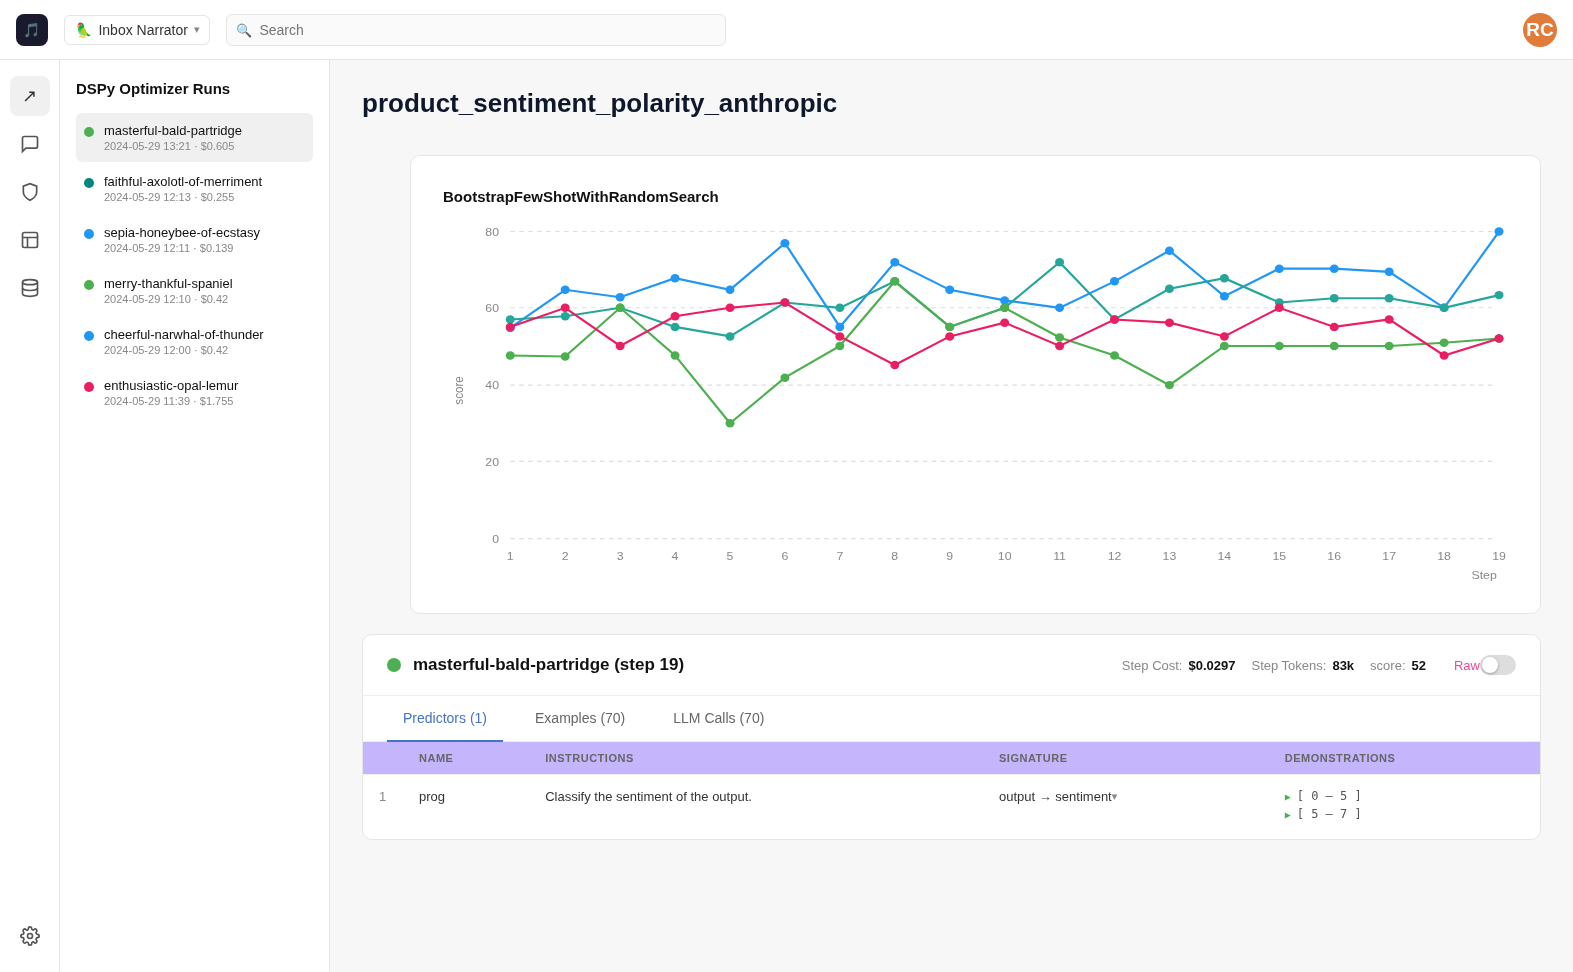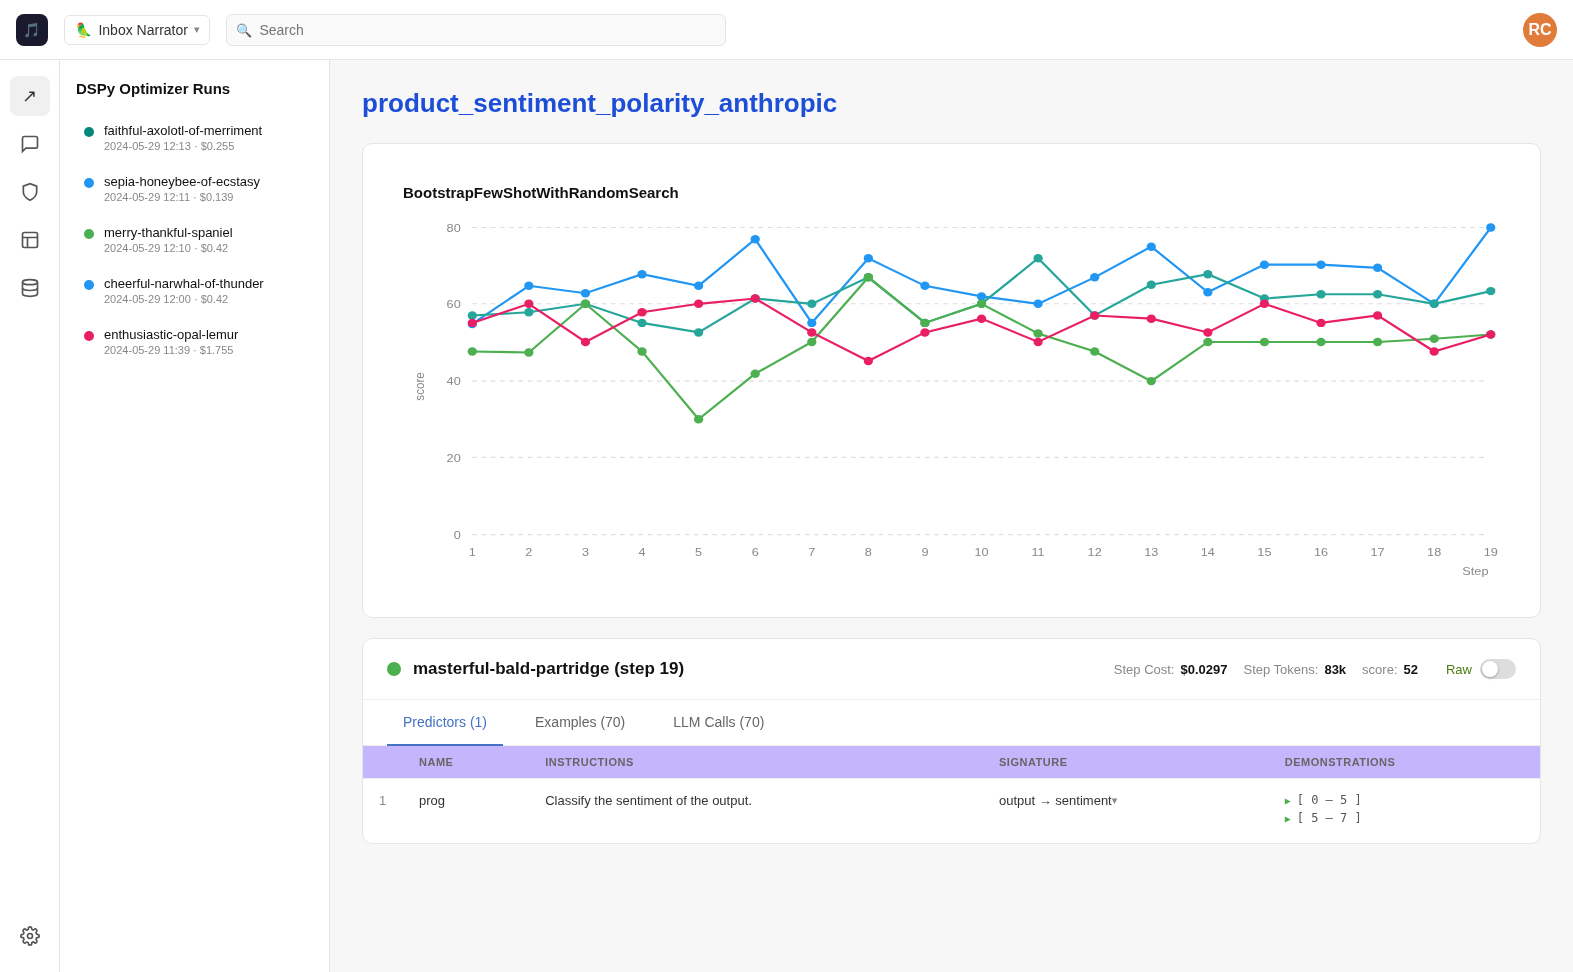--- a/index.html
+++ b/index.html
@@ -48,21 +48,21 @@
     }
     .nav-search .search-icon {
       position: absolute; left: 10px; top: 50%; transform: translateY(-50%);
       color: #999; font-size: 13px;
     }
     .nav-spacer { flex: 1; }
     .nav-avatar {
       width: 34px; height: 34px; border-radius: 50%;
       background: #e07b39; color: #fff;
       display: flex; align-items: center; justify-content: center;
-      font-size: 16px; font-weight: 600; cursor: pointer;
+      font-size: 19px; font-weight: 600; cursor: pointer;
     }
 
     
     .main-layout {
       display: flex;
       flex: 1;
       overflow: hidden;
     }
 
     
@@ -125,31 +125,32 @@
     }
 
     
     .content-area {
       flex: 1;
       overflow-y: auto;
       padding: 28px 32px;
       background: #f7f7f8;
     }
     .page-title {
-      font-size: 26px; font-weight: 700; color: #1d4ed8;
-      margin-bottom: 24px;
+      font-size: 26px; font-weight: 700; color: #0f172a;
+      margin-bottom: 36px;
     }
 
     
     .chart-card {
       background: #fff;
       border-radius: 10px;
       border: 1px solid #e5e5e5;
-      padding: 40px;
+      padding: 32px;
       margin-bottom: 20px;
+      margin-left: 48px;
     }
     .chart-title {
       font-size: 15px; font-weight: 600; color: #111; margin-bottom: 16px;
     }
     .chart-container {
       position: relative;
       height: 360px;
     }
     svg.chart-svg {
       width: 100%; height: 100%;
@@ -175,21 +176,21 @@
     }
     .detail-meta {
       display: flex; align-items: center; gap: 16px; font-size: 13px; color: #555;
     }
     .detail-meta-item {
       display: flex; align-items: flex-start; gap: 6px;
     }
     .detail-meta-label { color: #888; }
     .detail-meta-value { font-weight: 600; color: #111; }
     .raw-toggle {
-      display: flex; align-items: center; gap: 8px; font-size: 13px; color: #4d7c0f;
+      display: flex; align-items: center; gap: 0; font-size: 13px; color: #ec4899;
     }
     .toggle-track {
       width: 36px; height: 20px; border-radius: 10px; background: #ddd;
       position: relative; cursor: pointer;
     }
     .toggle-thumb {
       width: 16px; height: 16px; border-radius: 50%; background: #fff;
       position: absolute; top: 2px; left: 2px;
       box-shadow: 0 1px 3px rgba(0,0,0,0.3);
     }
@@ -291,20 +292,29 @@
       <svg width="20" height="20" viewBox="0 0 24 24" fill="none" stroke="#555" stroke-width="2">
           <circle cx="12" cy="12" r="3"></circle>
           <path d="M19.4 15a1.65 1.65 0 0 0 .33 1.82l.06.06a2 2 0 0 1-2.83 2.83l-.06-.06a1.65 1.65 0 0 0-1.82-.33 1.65 1.65 0 0 0-1 1.51V21a2 2 0 0 1-4 0v-.09A1.65 1.65 0 0 0 9 19.4a1.65 1.65 0 0 0-1.82.33l-.06.06a2 2 0 0 1-2.83-2.83l.06-.06A1.65 1.65 0 0 0 4.68 15a1.65 1.65 0 0 0-1.51-1H3a2 2 0 0 1 0-4h.09A1.65 1.65 0 0 0 4.6 9a1.65 1.65 0 0 0-.33-1.82l-.06-.06a2 2 0 0 1 2.83-2.83l.06.06A1.65 1.65 0 0 0 9 4.68a1.65 1.65 0 0 0 1-1.51V3a2 2 0 0 1 4 0v.09a1.65 1.65 0 0 0 1 1.51 1.65 1.65 0 0 0 1.82-.33l.06-.06a2 2 0 0 1 2.83 2.83l-.06.06A1.65 1.65 0 0 0 19.4 9a1.65 1.65 0 0 0 1.51 1H21a2 2 0 0 1 0 4h-.09a1.65 1.65 0 0 0-1.51 1z"></path>
         </svg>
     </div>
   </div>
 
   <div class="left-sidebar">
     <div class="sidebar-title">DSPy Optimizer Runs</div>
 
+    <div class="run-item active">
+      <div class="run-dot" style="background:#4caf50;"></div>
+      <div class="run-info">
+        <div class="run-name">masterful-bald-partridge</div>
+        <div class="run-meta">
+          <span>2024-05-29 13:21</span> · <span>$0.605</span>
+        </div>
+      </div>
+    </div>
 
     <div class="run-item">
       <div class="run-dot" style="background:#00897b;"></div>
       <div class="run-info">
         <div class="run-name">faithful-axolotl-of-merriment</div>
         <div class="run-meta">
           <span>2024-05-29 12:13</span> · <span>$0.255</span>
         </div>
       </div>
     </div>

